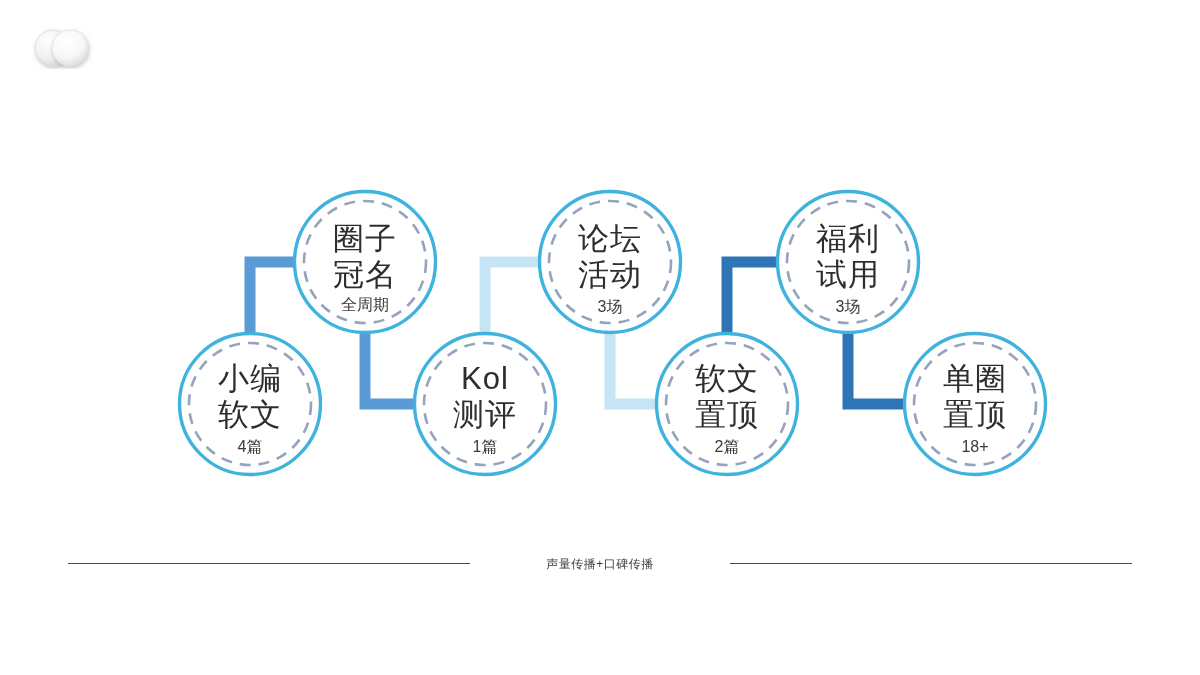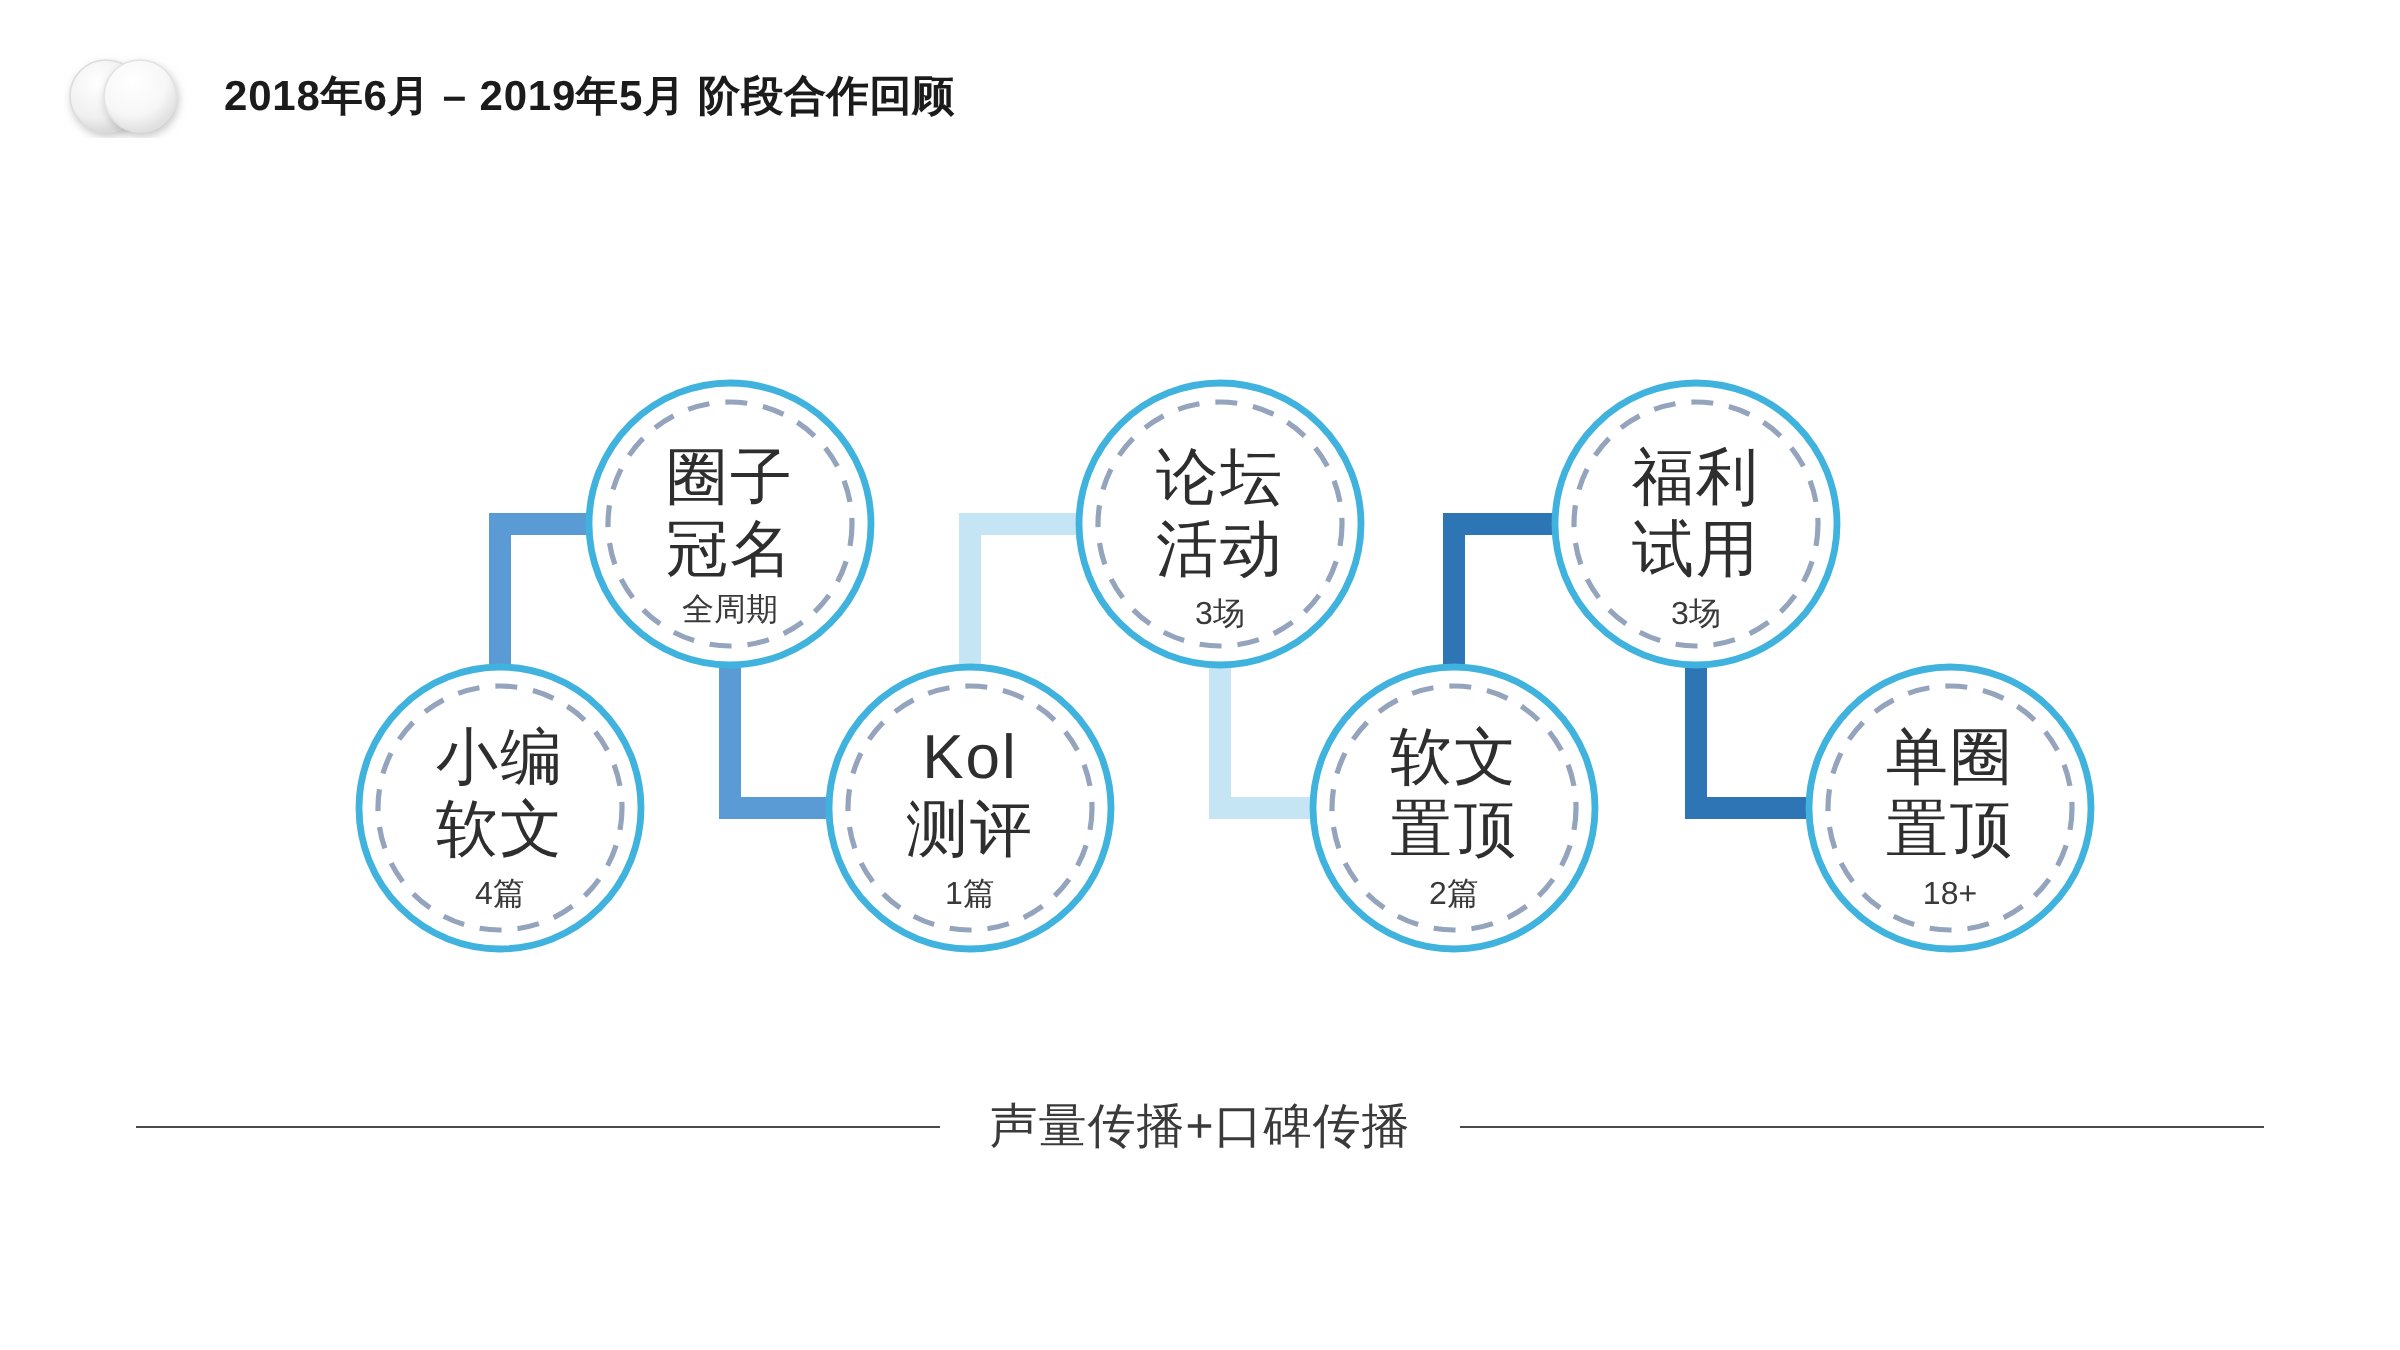--- a/index.html
+++ b/index.html
@@ -90,21 +90,21 @@
     border-top: 1.6px solid #4a4a4a;
   }
   #footer-rule-left  { left: 68px;  width: 402px; }
   #footer-rule-right { left: 730px; width: 402px; }
   #footer-caption {
     position: absolute;
     left: 470px;
     top: 0;
     width: 260px;
     text-align: center;
-    font-size: 24px;
+    font-size: 12px;
     color: #3a3a3a;
     line-height: 38px;
     white-space: nowrap;
     letter-spacing: 0.5px;
   }
 </style>
 </head>
 <body>
 
 <div id="header">
@@ -122,21 +122,20 @@
         <stop offset="100%" stop-color="#d8d8d8"></stop>
       </radialGradient>
       <filter id="lgShadow" x="-40%" y="-40%" width="190%" height="190%">
         <feDropShadow dx="1" dy="2" stdDeviation="2" flood-color="#9a9a9a" flood-opacity="0.55"></feDropShadow>
       </filter>
     </defs>
     <circle cx="21" cy="21" r="18" fill="url(#lgA)" stroke="#dcdcdc" stroke-width="0.8" filter="url(#lgShadow)"></circle>
     <circle cx="38" cy="21" r="18" fill="url(#lgB)" stroke="#e2e2e2" stroke-width="0.8" filter="url(#lgShadow)"></circle>
   </svg>
 
-  <div id="header-title">2018年6月 – 2019年5月 阶段合作回顾</div>
 </div>
 
 <div id="diagram-stage">
   <svg id="diagram-svg" width="1200" height="675" viewBox="0 0 1200 675">
 
     <g>
 
       <path d="M 250 345 L 250 262 L 300 262" fill="none" stroke="#5B9BD5" stroke-width="11" stroke-linecap="butt" stroke-linejoin="miter"></path>
 
       <path d="M 365 330 L 365 404 L 420 404" fill="none" stroke="#5B9BD5" stroke-width="11" stroke-linecap="butt" stroke-linejoin="miter"></path>

